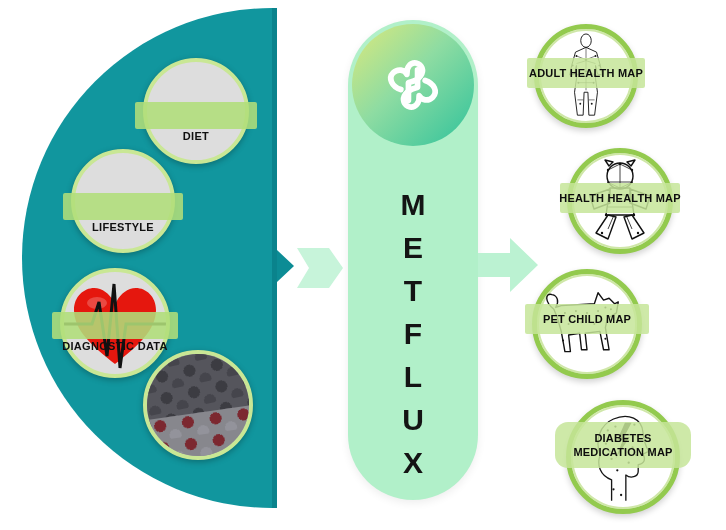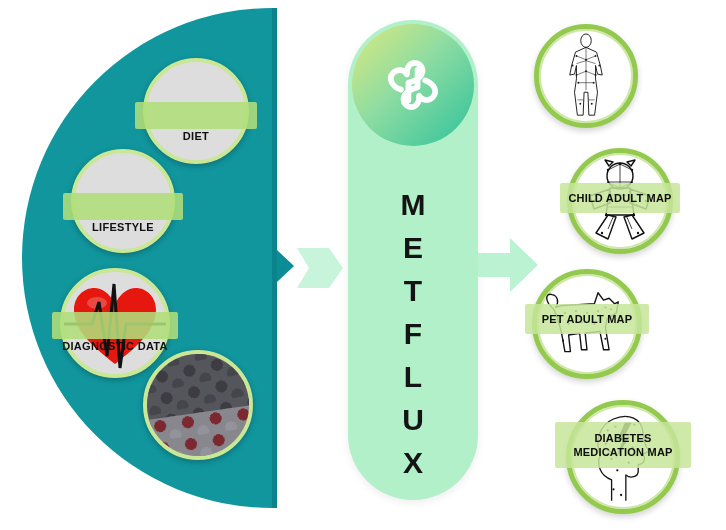--- a/index.html
+++ b/index.html
@@ -87,21 +87,21 @@
          display:flex;flex-direction:column;align-items:center;justify-content:center;}
   .rband span{font-size:11px;font-weight:bold;color:#0d0d0d;letter-spacing:.2px;
               line-height:1.3;white-space:nowrap;}
   #r-adult{left:534px;top:24px;width:94px;height:94px;}
   #r-adult .rband{transform:translateY(calc(-50% - 3px));}
   #r-child{left:567px;top:148px;width:96px;height:96px;}
   #r-child .rband{transform:translateY(calc(-50% - 3px));}
   #r-pet{left:532px;top:269px;width:100px;height:100px;}
   #r-pet .rband{transform:translateY(calc(-50% - 5px));}
   #r-diab{left:566px;top:400px;width:104px;height:104px;}
-  #r-diab .rband{height:46px;left:-16px;right:-16px;transform:translateY(calc(-50% - 12px));}
+  #r-diab .rband{height:46px;left:-16px;right:-16px;transform:translateY(calc(-50% - 12px));border-radius:13px;}
 </style>
 </head>
 <body>
 
 <div class="canvas">
 
   <div class="half-disc"></div>
   <div class="teal-tip"></div>
 
   <div class="lcircle" id="c-diet">
@@ -181,20 +181,23 @@
           <circle cx="34" cy="44" r="1"></circle>
           <circle cx="24" cy="40" r="1"></circle>
         <circle cx="10" cy="34" r="1"></circle>
           <circle cx="38" cy="34" r="1"></circle>
           <circle cx="16" cy="52" r="1"></circle>
         <circle cx="32" cy="52" r="1"></circle>
           <circle cx="18" cy="74" r="1"></circle>
           <circle cx="30" cy="74" r="1"></circle>
       </g>
     </svg>
+    <div class="rband">
+      <span>ADULT HEALTH MAP</span>
+    </div>
   </div>
 
   <div class="rcircle" id="r-child">
     <svg width="84" height="84" viewBox="0 0 84 84">
       <g stroke="#111" fill="none" stroke-width="1.4" stroke-linejoin="round">
         <circle cx="42" cy="17" r="13"></circle>
         <path d="M31,7 L27,1 L35,3 Z M53,7 L57,1 L49,3 Z"></path>
         <path d="M32,30 L12,37 L16,50 L32,44 Z M52,30 L72,37 L68,50 L52,44 Z"></path>
         <path d="M32,29 L52,29 L56,56 L28,56 Z"></path>
         <path d="M30,56 L18,74 L30,80 L38,58 Z M54,56 L66,74 L54,80 L46,58 Z"></path>
@@ -207,21 +210,21 @@
         <circle cx="16" cy="42" r="1.2"></circle>
           <circle cx="68" cy="42" r="1.2"></circle>
           <circle cx="42" cy="40" r="1.2"></circle>
         <circle cx="28" cy="56" r="1.2"></circle>
           <circle cx="56" cy="56" r="1.2"></circle>
           <circle cx="24" cy="74" r="1.2"></circle>
         <circle cx="60" cy="74" r="1.2"></circle>
       </g>
     </svg>
     <div class="rband">
-      <span>CHILD ADULT MAP</span>
+      <span>HEALTH HEALTH MAP</span>
     </div>
   </div>
 
   <div class="rcircle" id="r-pet">
     <svg width="92" height="78" viewBox="0 0 100 84">
       <path d="M14,26 C4,18 4,8 12,10 C18,11 20,18 16,24 L22,22 L58,20 L62,8 L68,16 L74,14 L80,20 L84,18 L82,30 L72,36 L70,46 L74,70 L68,70 L64,50 L48,52 L50,70 L44,70 L42,52 L30,54 L32,72 L26,72 L22,50 L18,36 Z" fill="none" stroke="#111" stroke-width="1.5" stroke-linejoin="round"></path>
       <g fill="#111">
         <circle cx="26" cy="30" r="1.1"></circle>
           <circle cx="38" cy="28" r="1.1"></circle>
           <circle cx="50" cy="30" r="1.1"></circle>
@@ -229,21 +232,21 @@
           <circle cx="70" cy="24" r="1.1"></circle>
           <circle cx="30" cy="42" r="1.1"></circle>
         <circle cx="44" cy="40" r="1.1"></circle>
           <circle cx="58" cy="42" r="1.1"></circle>
           <circle cx="24" cy="60" r="1.1"></circle>
         <circle cx="70" cy="58" r="1.1"></circle>
           <circle cx="76" cy="26" r="1.1"></circle>
       </g>
     </svg>
     <div class="rband">
-      <span>PET ADULT MAP</span>
+      <span>PET CHILD MAP</span>
     </div>
   </div>
 
   <div class="rcircle" id="r-diab">
     <svg width="76" height="96" viewBox="0 0 80 100">
       <path d="M28,96 L28,74 C16,70 12,58 16,48 C10,32 16,16 30,10 C46,3 60,10 61,24 C61.5,31 63,37 67,44 L61,47 C64,52 63,57 56,58 L56,65 C56,71 48,73 43,69 L43,96" fill="none" stroke="#161616" stroke-width="1.4" stroke-linejoin="round"></path>
       <path d="M42,14 L34,32 L40,32 L32,52 L47,29 L41,29 L49,14 Z" fill="#161616"></path>
       <g fill="#161616">
         <circle cx="24" cy="22" r="1.2"></circle>
           <circle cx="32" cy="18" r="1.2"></circle>

